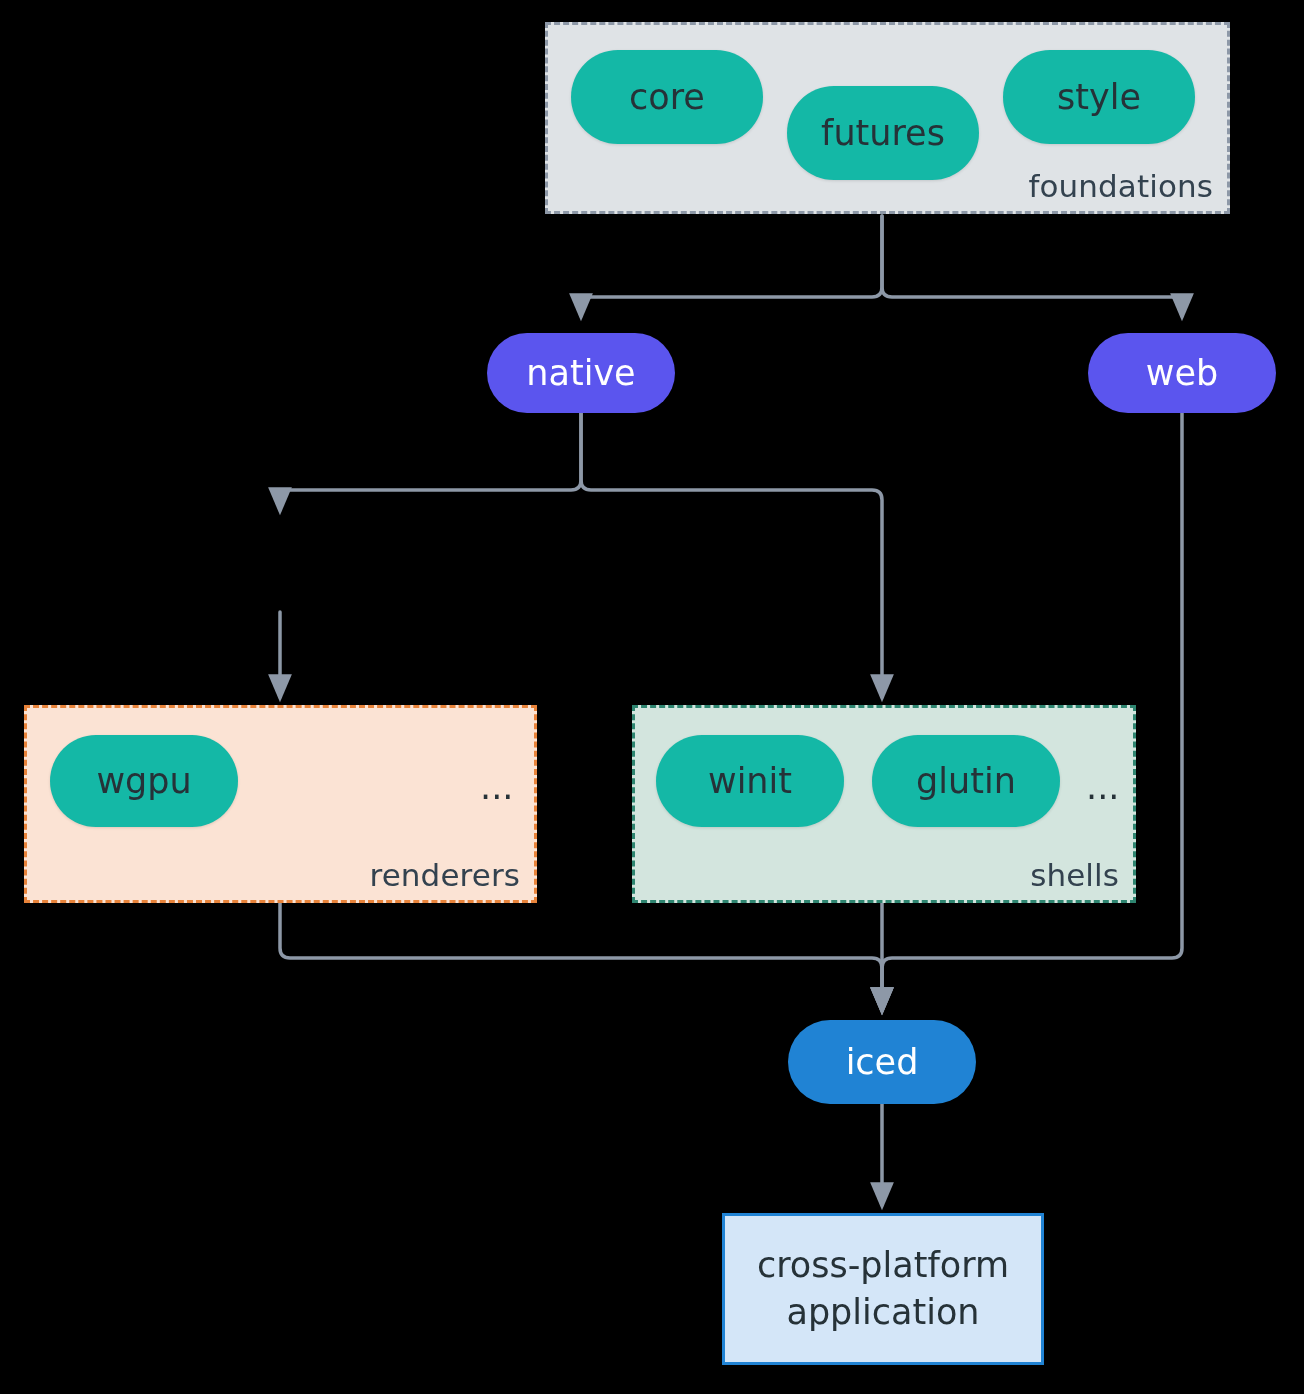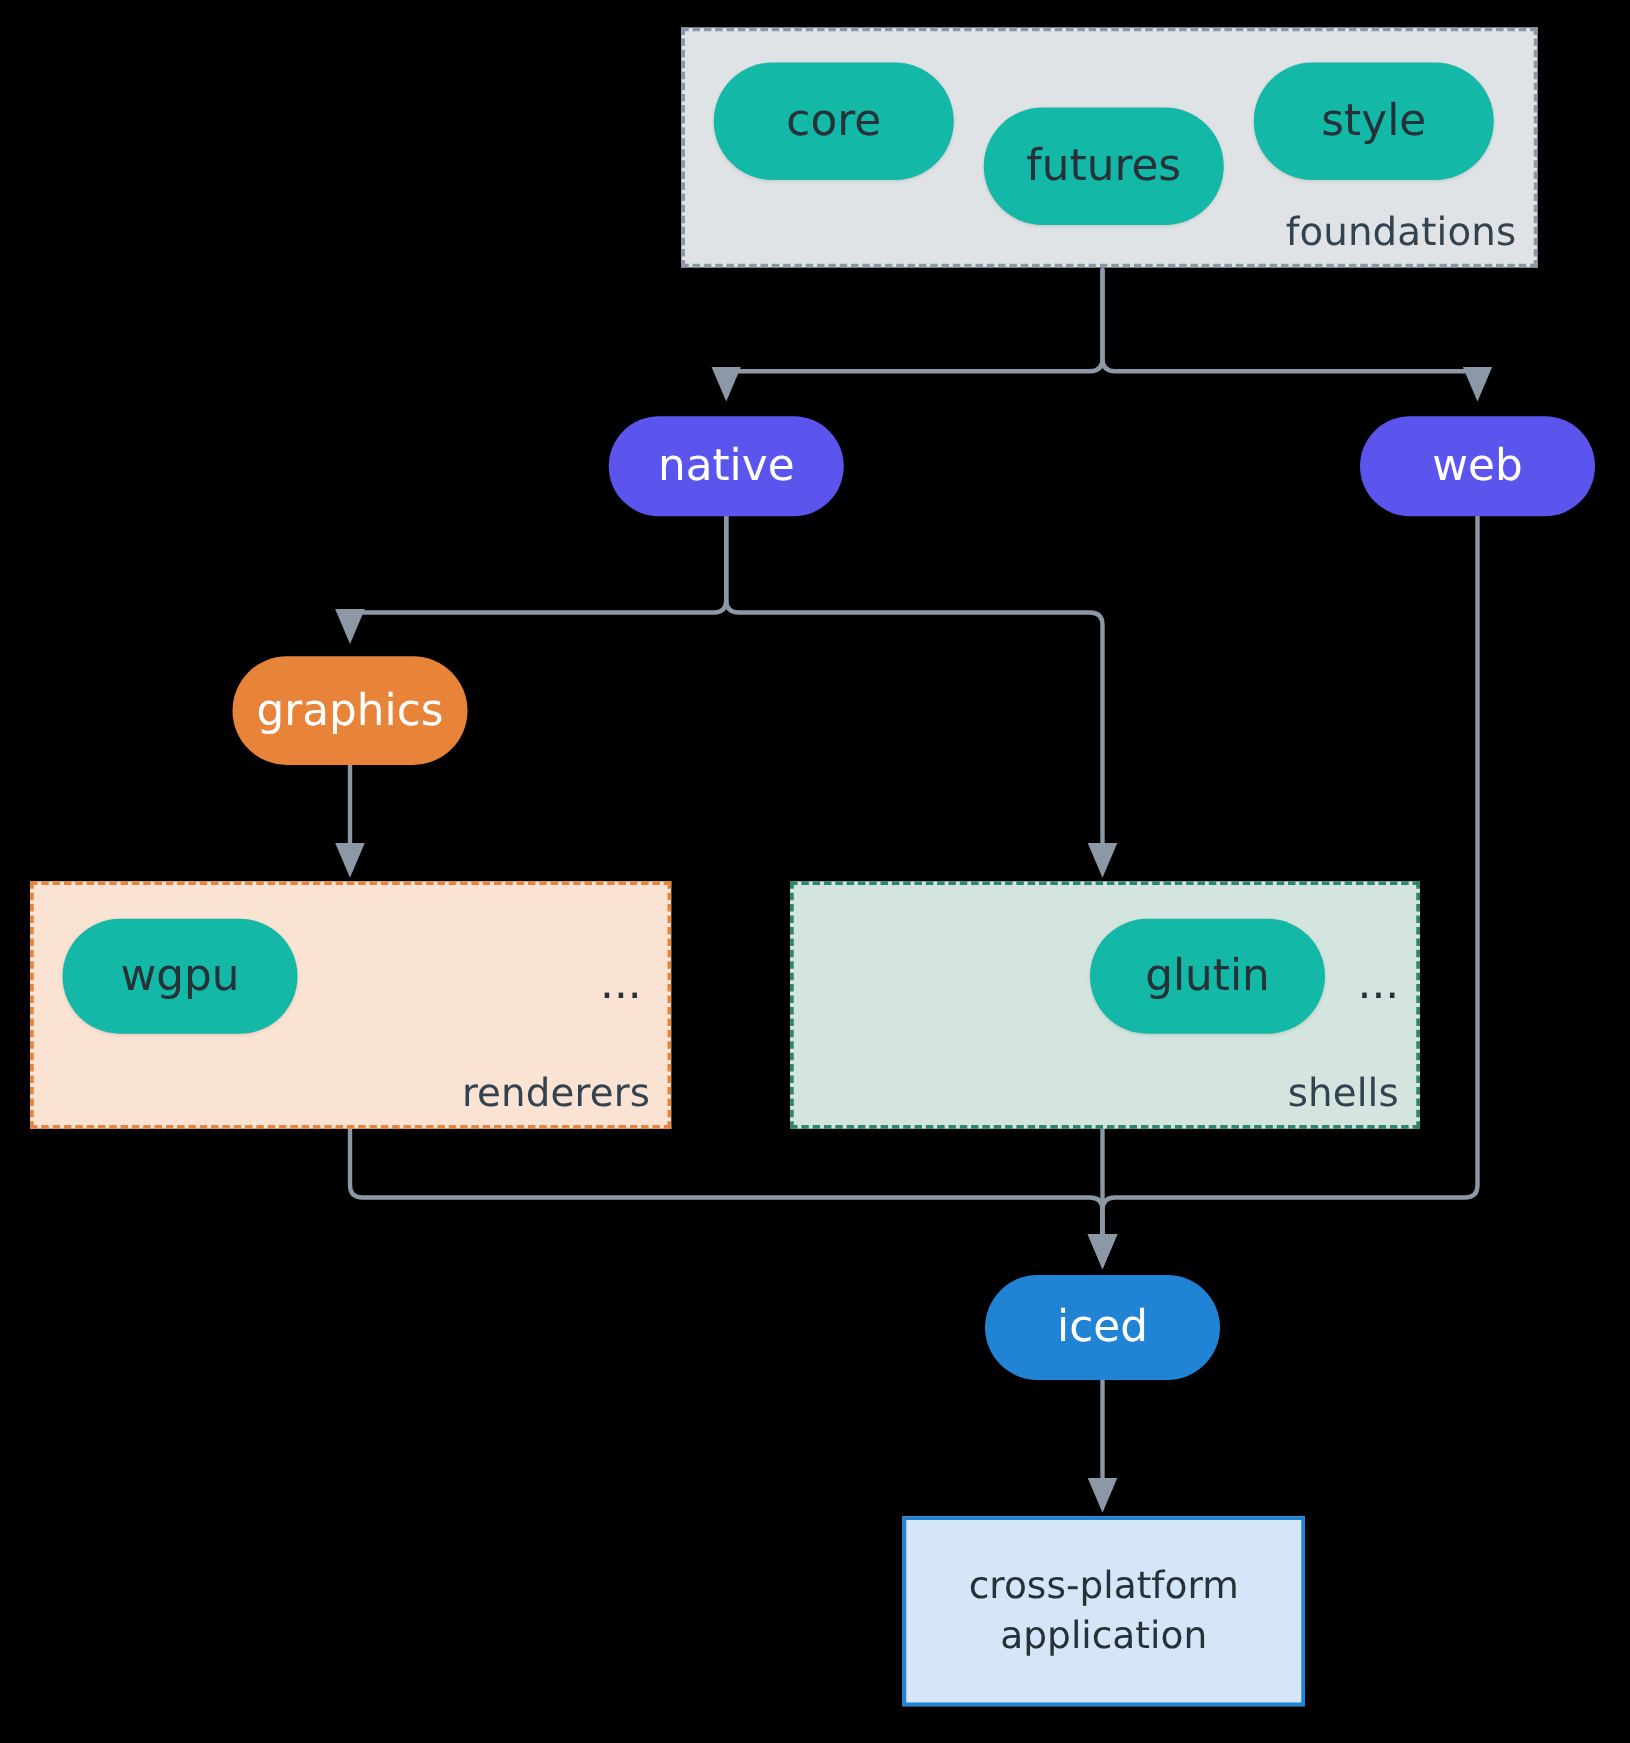--- a/index.html
+++ b/index.html
@@ -103,21 +103,21 @@
     left: 722px; top: 1213px;
     width: 322px; height: 152px;
     background: #d4e6f8;
     border: 3px solid #2083d4;
     box-sizing: border-box;
     display: flex;
     flex-direction: column;
     align-items: center;
     justify-content: center;
     color: #263238;
-    font-size: 30px;
+    font-size: 35px;
     line-height: 1.35;
   }
 </style>
 </head>
 <body>
 
 <div id="canvas">
 
   <svg id="edges" viewBox="0 0 1304 1394" xmlns="http://www.w3.org/2000/svg">
     <defs>
@@ -162,37 +162,37 @@
   </div>
 
   <div class="pill purple" style="left:487px; top:333px; width:188px; height:80px;">
     <span>native</span>
   </div>
 
   <div class="pill purple" style="left:1088px; top:333px; width:188px; height:80px;">
     <span>web</span>
   </div>
 
-  <div class="pill orange" style="left:186px; top:525px; width:188px; height:87px;">
-    <span>graphics</span>
-  </div>
 
   <div class="cluster" id="cluster-renderers">
     <span class="cluster-label">renderers</span>
   </div>
 
   <div class="leaf" style="left:50px; top:735px; width:188px; height:92px;">
     <span>wgpu</span>
   </div>
   <span class="ellipsis" style="left:480px; top:770px;">...</span>
 
   <div class="cluster" id="cluster-shells">
     <span class="cluster-label">shells</span>
   </div>
 
+  <div class="leaf" style="left:656px; top:735px; width:188px; height:92px;">
+    <span>winit</span>
+  </div>
   <div class="leaf" style="left:872px; top:735px; width:188px; height:92px;">
     <span>glutin</span>
   </div>
   <span class="ellipsis" style="left:1086px; top:770px;">...</span>
 
   <div class="pill blue" style="left:788px; top:1020px; width:188px; height:84px;">
     <span>iced</span>
   </div>
 
   <div id="node-application">

